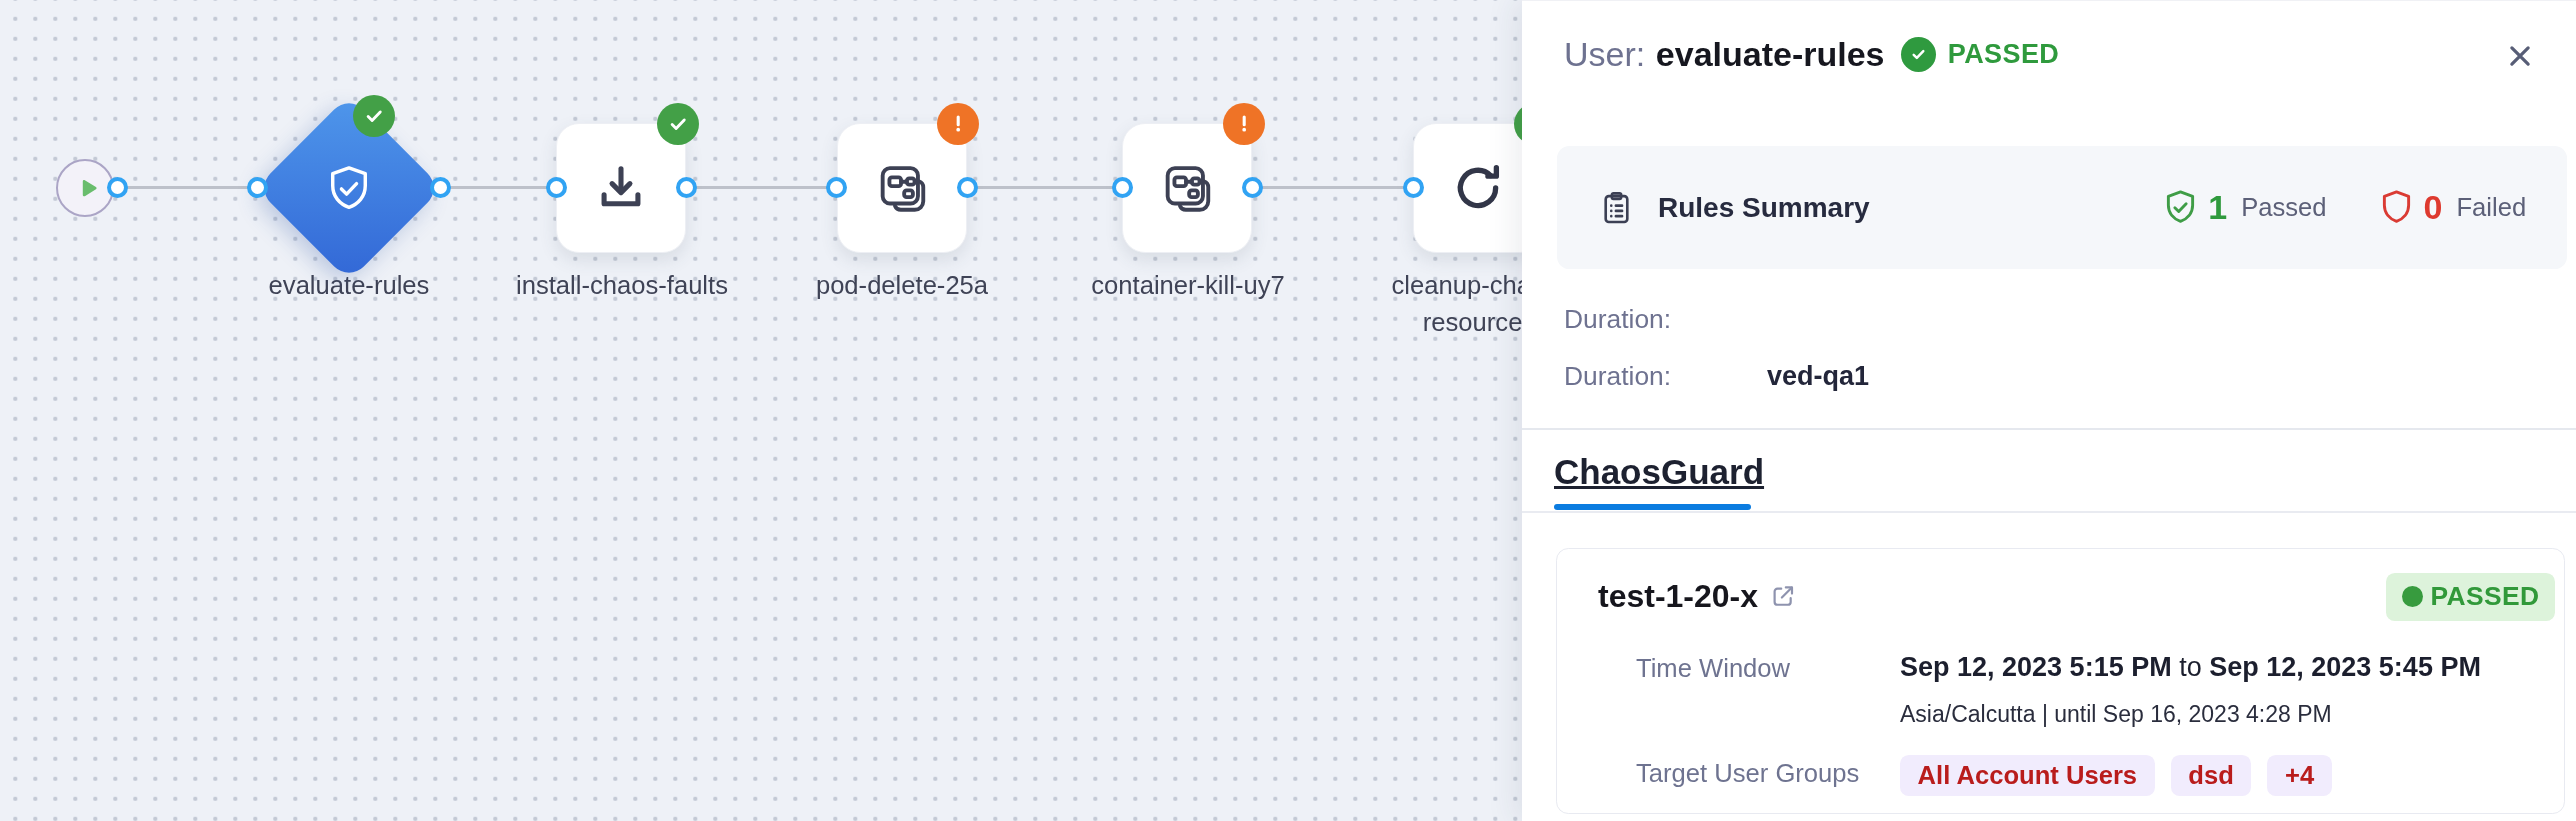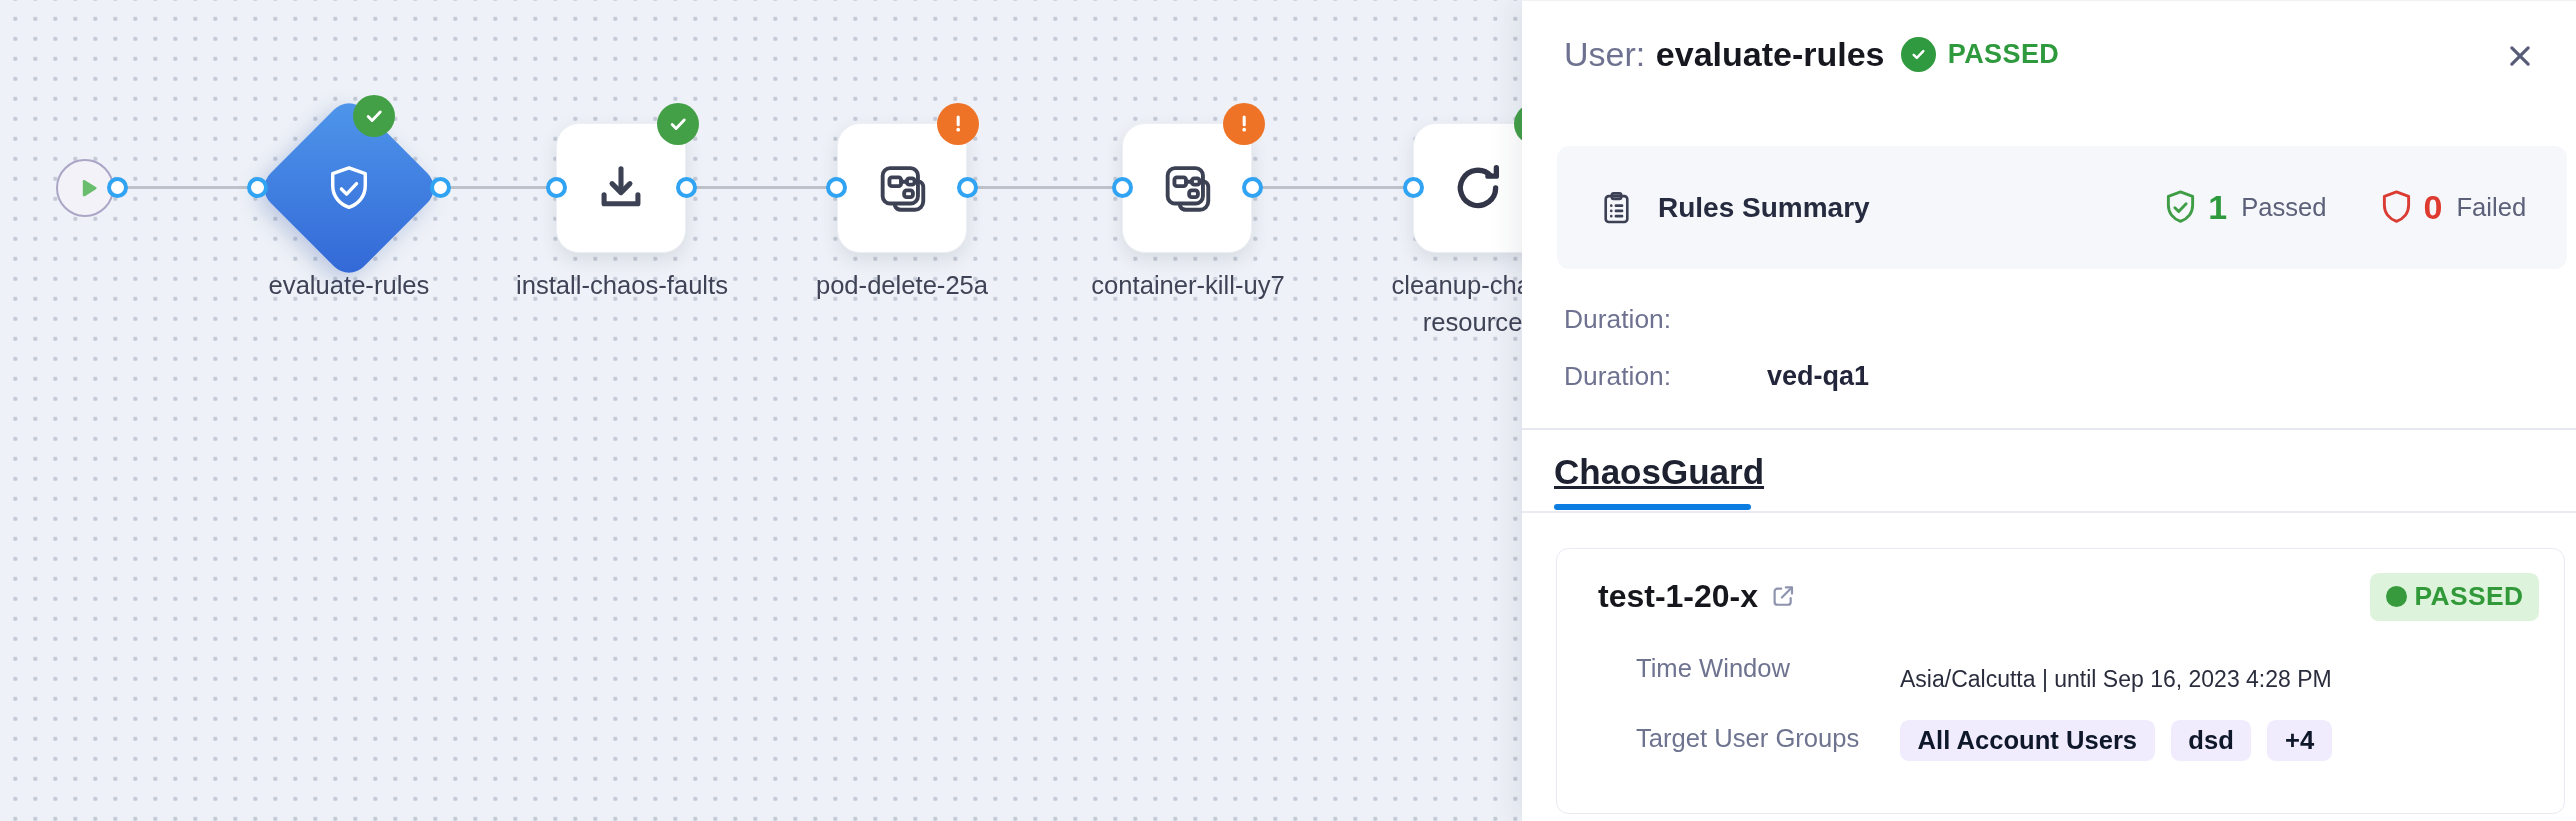--- a/index.html
+++ b/index.html
@@ -81,38 +81,38 @@
 
   .divider { position:absolute; top:427px; left:0; right:0; height:1.8px; background:#e5e8ee; }
   .tabline { position:absolute; top:510px; left:0; right:0; height:1.8px; background:#e9ebf1; }
   .tab { position:absolute; top:451px; left:32px; width:197px; text-align:center;
     font-size:35px; font-weight:bold; color:#1d2130; cursor:pointer;text-decoration:underline; }
   .tab-underline { position:absolute; top:503px; left:32px; width:197px; height:6.2px;
     background:#0b7ce0; border-radius:3.5px; z-index:2; }
 
   .cg-card { position:absolute; top:547px; left:34px; right:10.6px; height:266px;
     background:#fff; border:1.8px solid #e8eaf1; border-radius:12.3px; }
-  .cg-title-row { position:absolute; top:23px; left:41px; right:25px; height:49px;
+  .cg-title-row { position:absolute; top:23px; left:41px; right:9px; height:49px;
     display:flex; align-items:center; }
   .cg-name { font-size:32px; font-weight:bold; color:#16161d; cursor:pointer; }
   .ext-link { width:26.4px; height:26.4px; margin-left:12.3px; cursor:pointer; }
   .cg-badge { margin-left:auto; height:48px; border-radius:8.8px; background:#ddf3db;
     display:flex; align-items:center; padding:0 16px; gap:7px; }
   .cg-badge .dot { width:21px; height:21px; border-radius:50%; background:#379b3e; }
   .cg-badge .txt { font-size:26.4px; font-weight:bold; color:#31993a; letter-spacing:0.4px; }
 
   .cg-body { position:absolute; top:101px; left:79px; right:26.4px; }
   .cg-row { display:flex; }
   .cg-row + .cg-row { margin-top:23px; }
   .cg-label { width:264px; flex:none; font-size:25.6px; color:#6e7390; padding-top:3.5px; }
   .tw-line1 { font-size:27px; color:#1c1f2e; line-height:35px; }
   .tw-line1 .b { font-weight:bold; }
   .tw-line2 { font-size:23px; color:#2a2d3d; line-height:35px; margin-top:12.3px; }
   .pill-row { display:flex; gap:16px; align-items:center; }
-  .pill { height:41px; border-radius:8.8px; background:#f1ecfd; color:#0f172a;
+  .pill { height:41px; border-radius:8.8px; background:#f1ecfd; color:#b91c1c;
     font-size:25.6px; font-weight:bold; display:flex; align-items:center; padding:0 17.6px; }
 </style>
 </head>
 <body>
 
 <div class="stage">
 
   <div class="canvas">
     <div class="edge"></div>
 
@@ -278,20 +278,25 @@
         <div class="cg-badge">
           <span class="dot"></span>
           <span class="txt">PASSED</span>
         </div>
       </div>
 
       <div class="cg-body">
         <div class="cg-row">
           <span class="cg-label">Time Window</span>
           <div>
+            <div class="tw-line1">
+              <span class="b">Sep 12, 2023 5:15 PM</span>
+              <span>to</span>
+              <span class="b">Sep 12, 2023 5:45 PM</span>
+            </div>
             <div class="tw-line2">Asia/Calcutta | until Sep 16, 2023 4:28 PM</div>
           </div>
         </div>
         <div class="cg-row">
           <span class="cg-label">Target User Groups</span>
           <div class="pill-row">
             <span class="pill">All Account Users</span>
             <span class="pill">dsd</span>
             <span class="pill">+4</span>
           </div>

